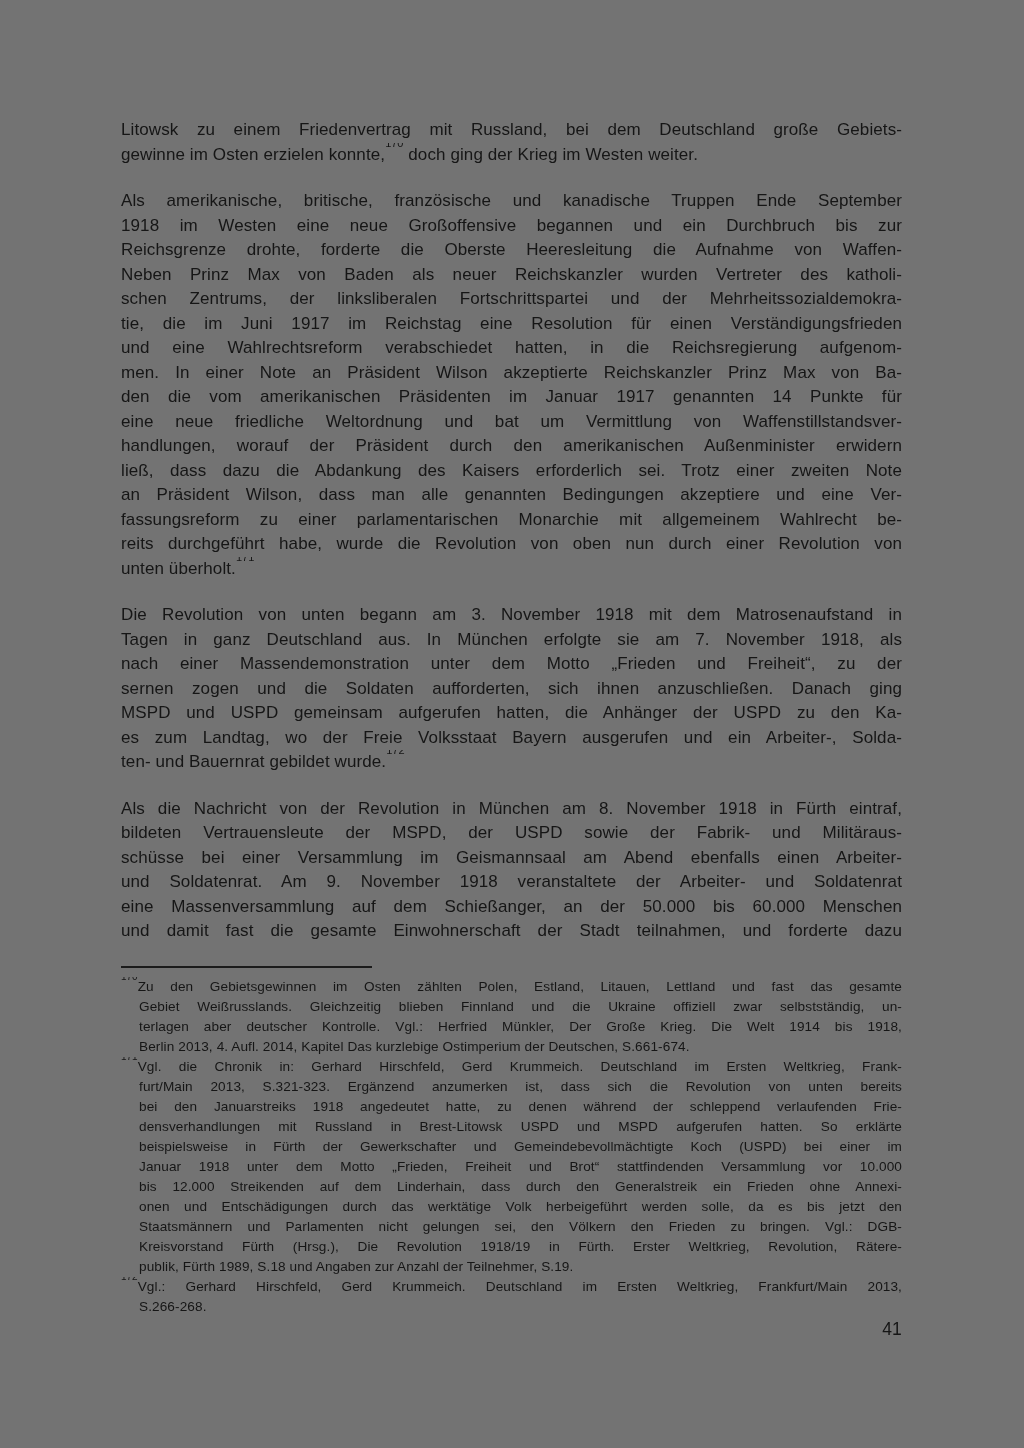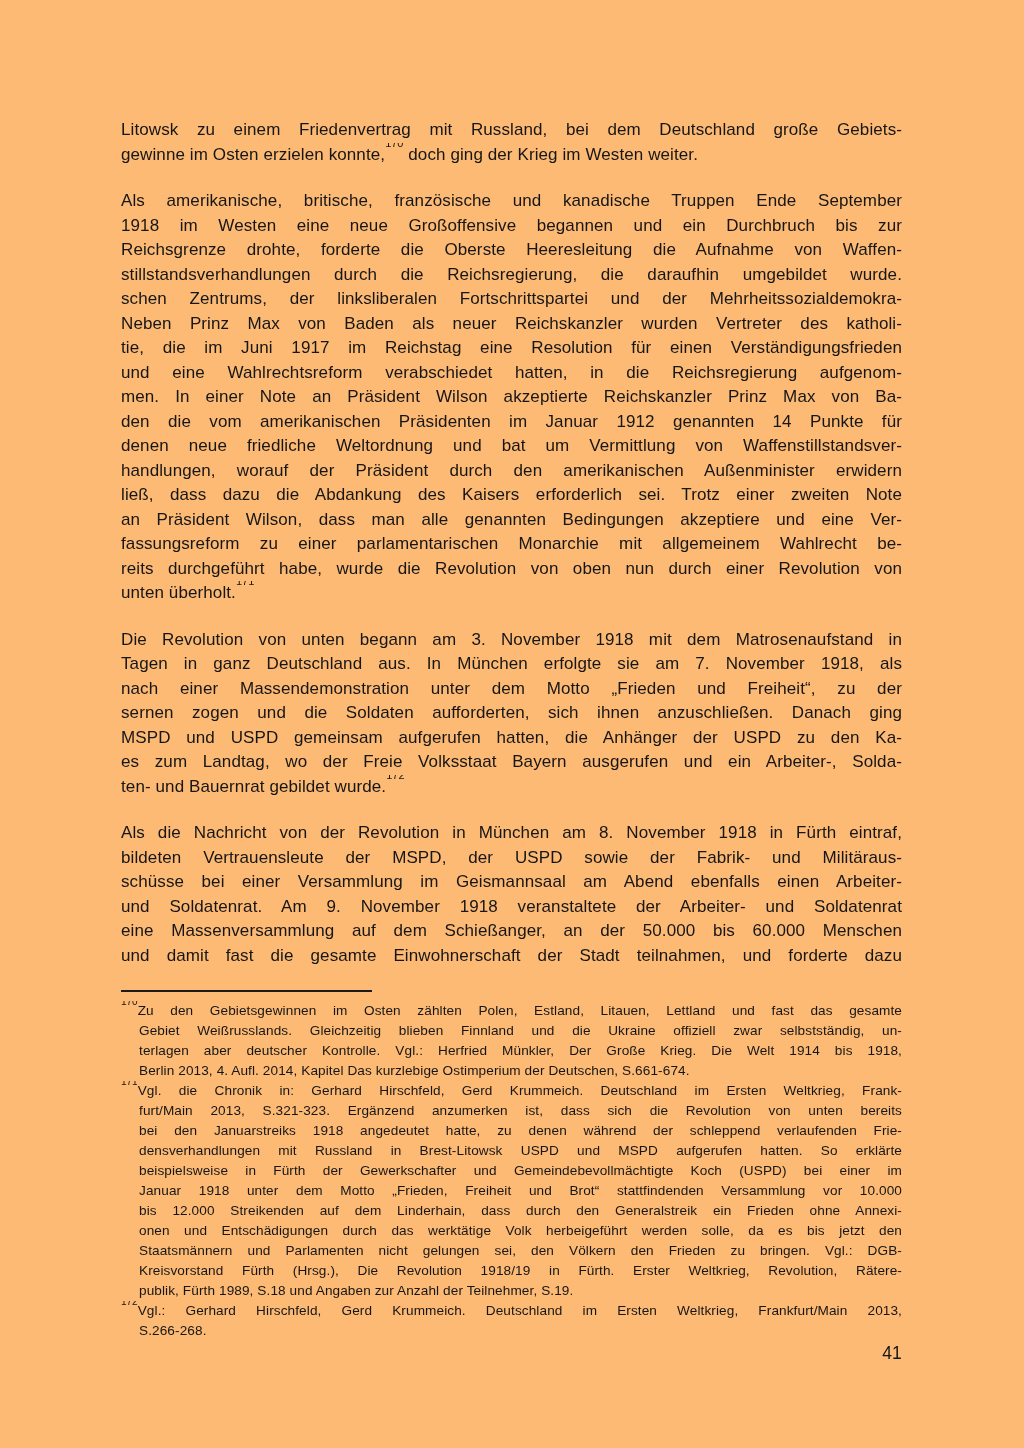--- a/index.html
+++ b/index.html
@@ -11,21 +11,21 @@
     width: 1024px;
     height: 1448px;
     position: relative;
     font-family: "Liberation Sans", "DejaVu Sans", sans-serif;
     color: #161616;
     -webkit-font-smoothing: antialiased;
   }
   .page {
     position: absolute;
     inset: 0;
-    background: #fdba74;
+    background: #737373;
     overflow: hidden;
   }
   .text-block {
     position: absolute;
     left: 121px;
     top: 118px;
     width: 781px;
   }
   
   .body-par {
@@ -87,28 +87,27 @@
   <div class="text-block">
     <div id="body-container">
         <div class="body-par">
           <div class="line">Litowsk zu einem Friedenvertrag mit Russland, bei dem Deutschland große Gebiets-</div>
           <div class="line lastline">gewinne im Osten erzielen konnte,<sup class="ref">170</sup> doch ging der Krieg im Westen weiter.</div>
         </div>
         <div class="body-par">
           <div class="line">Als amerikanische, britische, französische und kanadische Truppen Ende September</div>
           <div class="line">1918 im Westen eine neue Großoffensive begannen und ein Durchbruch bis zur</div>
           <div class="line">Reichsgrenze drohte, forderte die Oberste Heeresleitung die Aufnahme von Waffen-</div>
-          <div class="line">stillstandsverhandlungen durch die Reichsregierung, die daraufhin umgebildet wurde.</div>
+          <div class="line">Neben Prinz Max von Baden als neuer Reichskanzler wurden Vertreter des katholi-</div>
           <div class="line">schen Zentrums, der linksliberalen Fortschrittspartei und der Mehrheitssozialdemokra-</div>
-          <div class="line">Neben Prinz Max von Baden als neuer Reichskanzler wurden Vertreter des katholi-</div>
           <div class="line">tie, die im Juni 1917 im Reichstag eine Resolution für einen Verständigungsfrieden</div>
           <div class="line">und eine Wahlrechtsreform verabschiedet hatten, in die Reichsregierung aufgenom-</div>
           <div class="line">men. In einer Note an Präsident Wilson akzeptierte Reichskanzler Prinz Max von Ba-</div>
-          <div class="line">den die vom amerikanischen Präsidenten im Januar 1912 genannten 14 Punkte für</div>
-          <div class="line">denen neue friedliche Weltordnung und bat um Vermittlung von Waffenstillstandsver-</div>
+          <div class="line">den die vom amerikanischen Präsidenten im Januar 1917 genannten 14 Punkte für</div>
+          <div class="line">eine neue friedliche Weltordnung und bat um Vermittlung von Waffenstillstandsver-</div>
           <div class="line">handlungen, worauf der Präsident durch den amerikanischen Außenminister erwidern</div>
           <div class="line">ließ, dass dazu die Abdankung des Kaisers erforderlich sei. Trotz einer zweiten Note</div>
           <div class="line">an Präsident Wilson, dass man alle genannten Bedingungen akzeptiere und eine Ver-</div>
           <div class="line">fassungsreform zu einer parlamentarischen Monarchie mit allgemeinem Wahlrecht be-</div>
           <div class="line">reits durchgeführt habe, wurde die Revolution von oben nun durch einer Revolution von</div>
           <div class="line lastline">unten überholt.<sup class="ref">171</sup></div>
         </div>
         <div class="body-par">
           <div class="line">Die Revolution von unten begann am 3. November 1918 mit dem Matrosenaufstand in</div>
           <div class="line">Tagen in ganz Deutschland aus. In München erfolgte sie am 7. November 1918, als</div>

